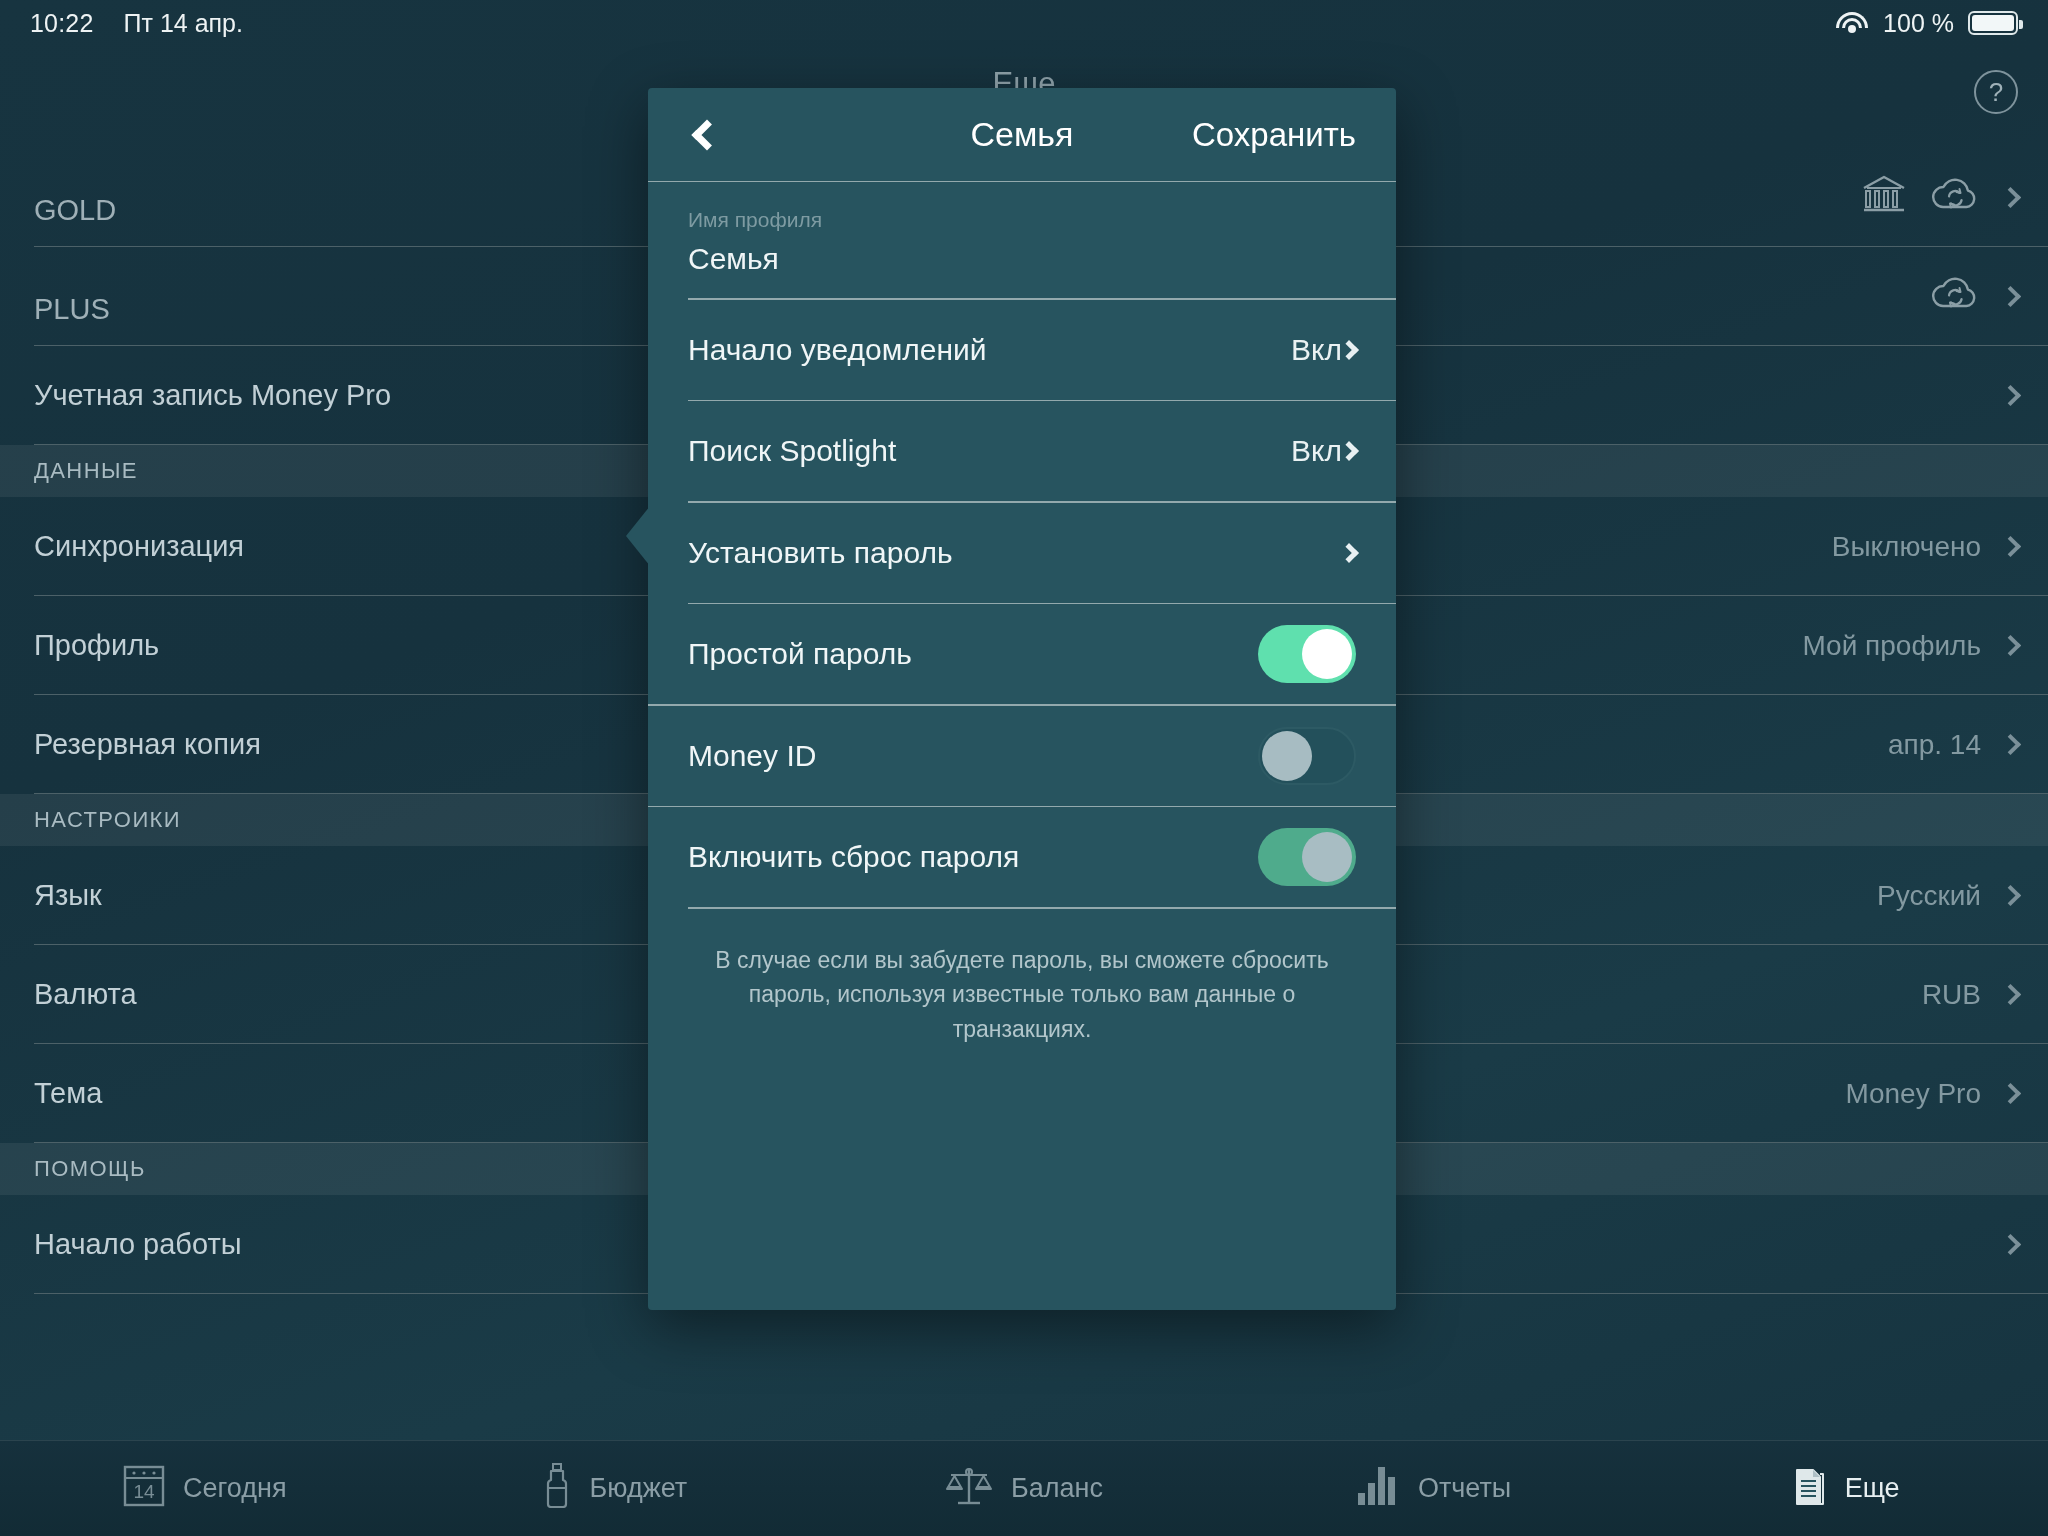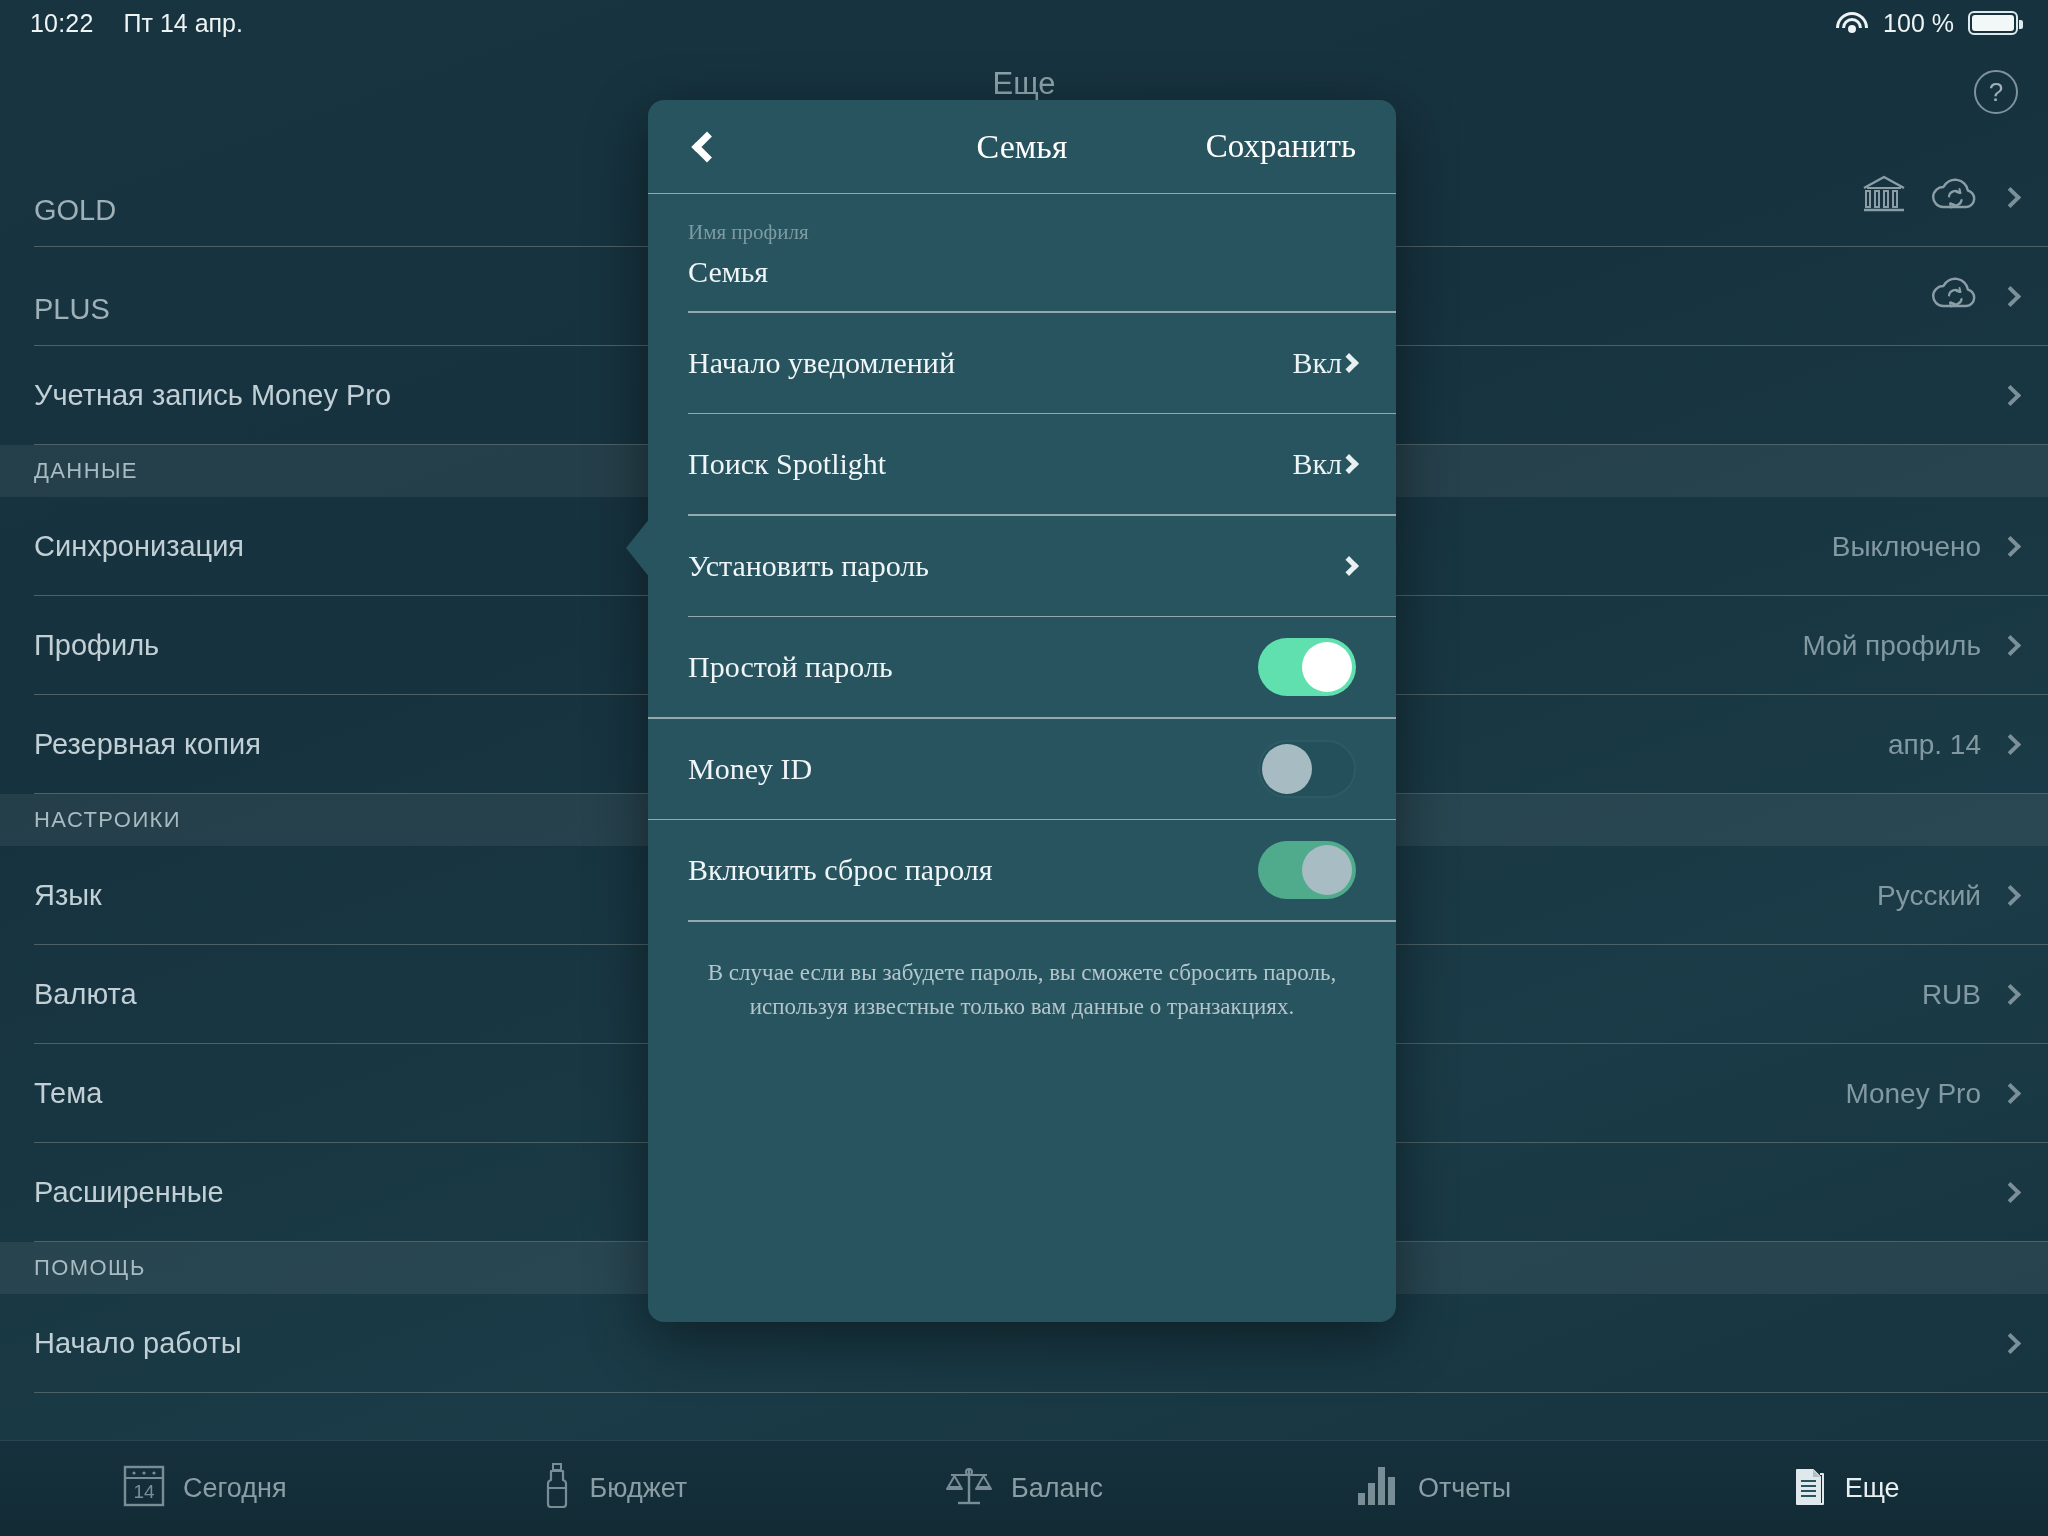--- a/index.html
+++ b/index.html
@@ -82,24 +82,24 @@
     border-top:1px solid #2b444e;
     display:flex; align-items:center;
   }
   .tab { flex:1; display:flex; align-items:center; justify-content:center; gap:18px; color:#8b9ea6; font-size:27px; }
   .tab.active { color:#e7eff1; }
   .tab.active .ticon { opacity:1; }
   .ticon { opacity:.72; flex:none; }
 
   
   .popover {
-    position:absolute; left:648px; top:100px; width:748px; height:1222px;
-    background:#27545f; border-radius:16px;
+    position:absolute; left:648px; top:88px; width:748px; height:1222px;
+    background:#27545f; border-radius:4px;
     box-shadow:0 18px 60px rgba(0,0,0,.45);
-    z-index:20; overflow:visible;font-family:Liberation Serif, serif;
+    z-index:20; overflow:visible;
   }
   .popover::before {
     content:""; position:absolute; left:-22px; top:418px;
     width:0; height:0;
     border-top:30px solid transparent; border-bottom:30px solid transparent;
     border-right:24px solid #27545f;
   }
   .pop-head {
     position:relative; height:94px; display:flex; align-items:center; padding:0 40px;
     border-bottom:1.5px solid #93a9ad;
@@ -251,27 +251,20 @@
         <span class="sep"></span>
       </div>
       <div class="row">
         <span class="lbl">Тема</span>
         <span class="right">
           <span>Money Pro</span>
           <span class="chev"></span>
         </span>
         <span class="sep"></span>
       </div>
-      <div class="row">
-        <span class="lbl">Расширенные</span>
-        <span class="right">
-          <span class="chev"></span>
-        </span>
-        <span class="sep"></span>
-      </div>
       <div class="sechdr">ПОМОЩЬ</div>
       <div class="row">
         <span class="lbl">Начало работы</span>
         <span class="right">
           <span class="chev"></span>
         </span>
         <span class="sep"></span>
       </div>
     </div>
 

